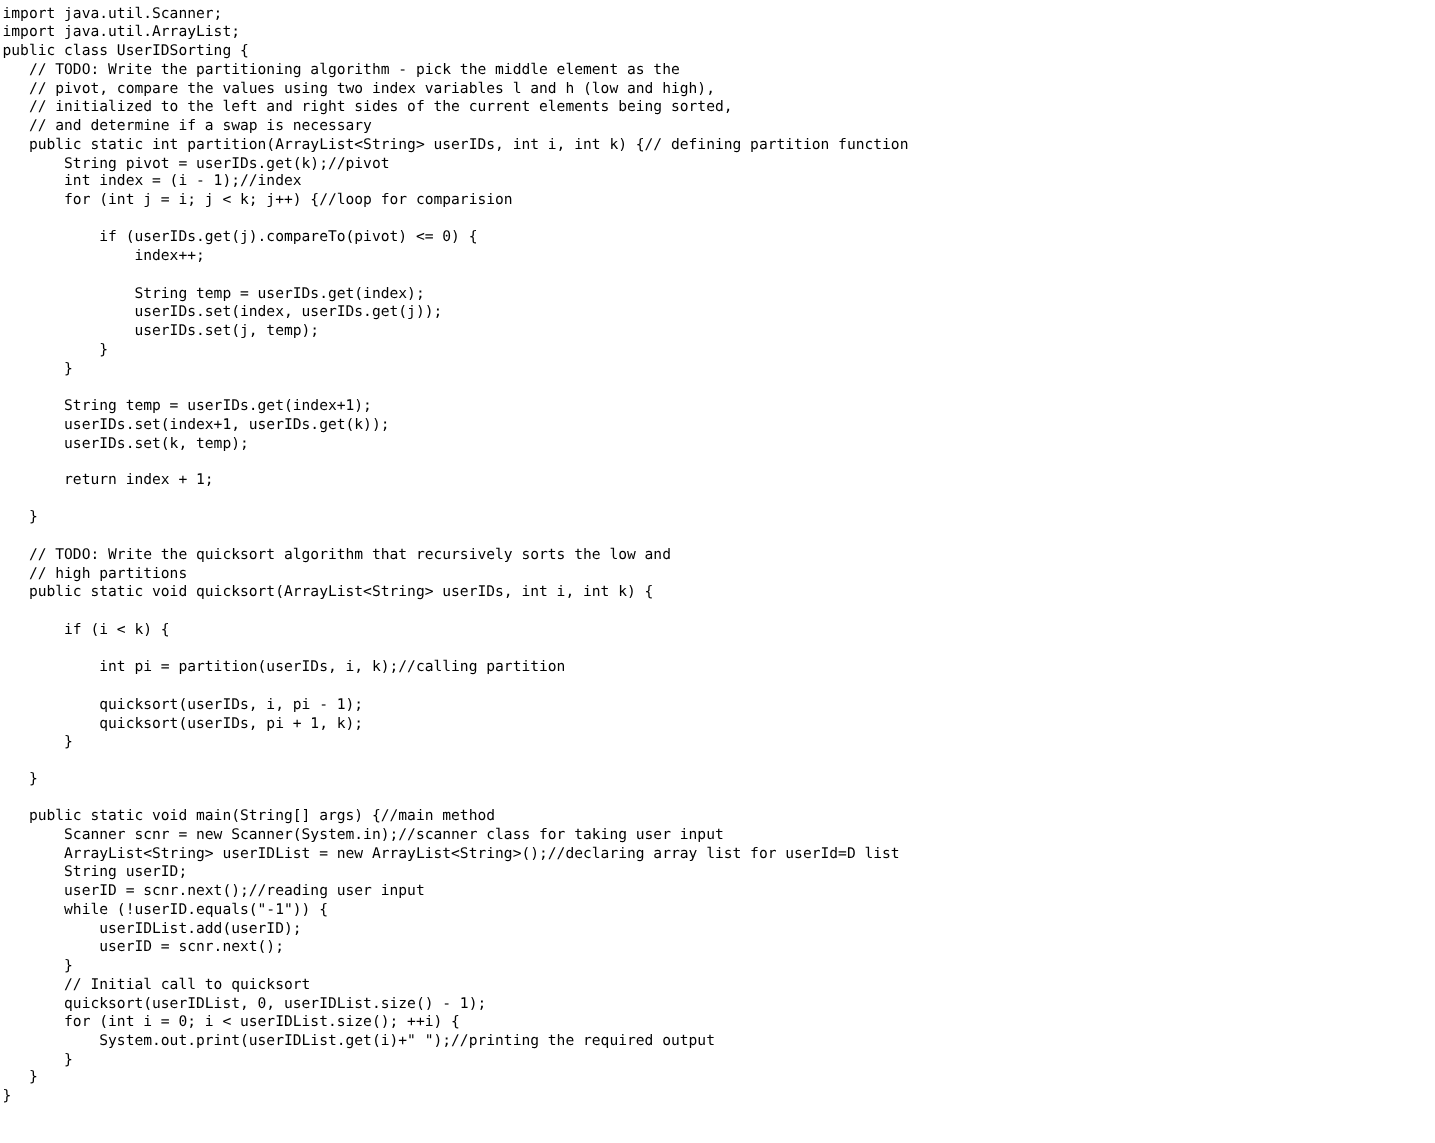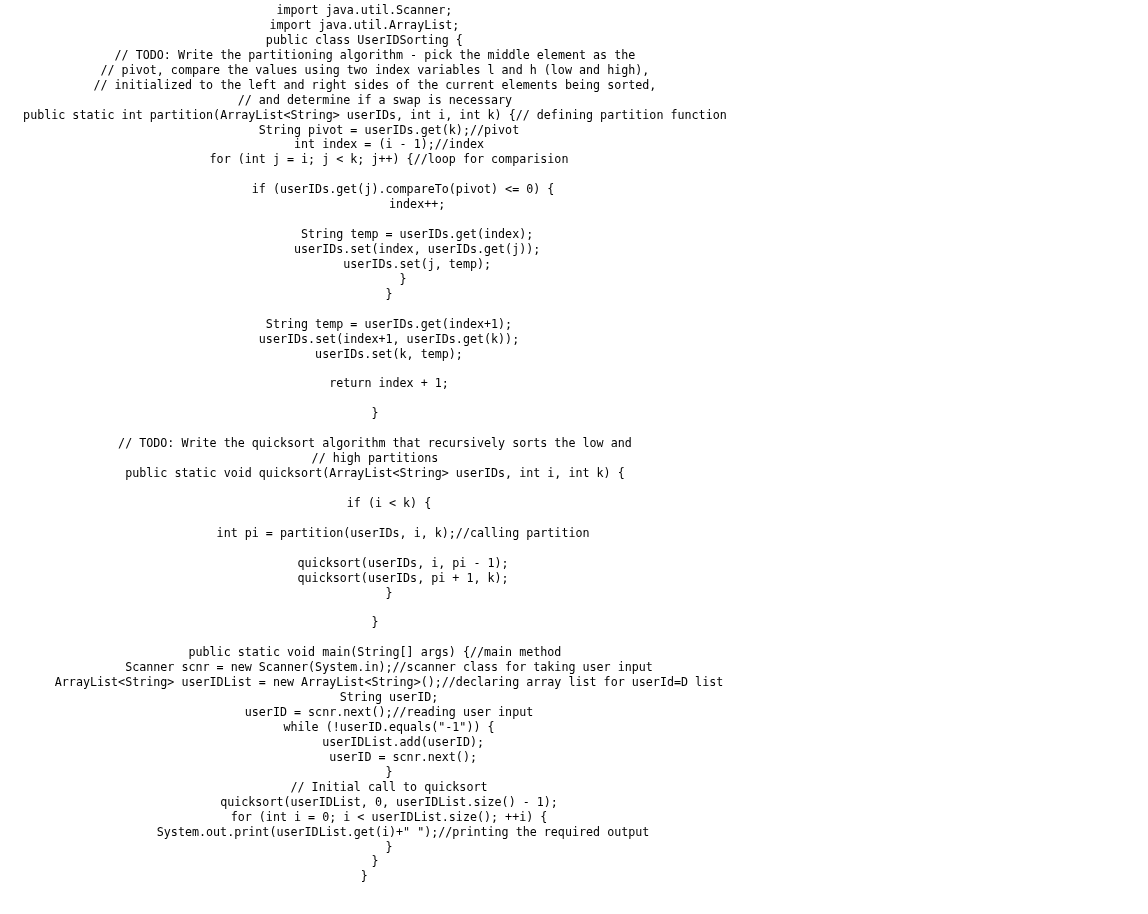--- a/index.html
+++ b/index.html
@@ -44,21 +44,20 @@
     white-space: pre;
     letter-spacing: 0px;
     tab-size: 4;
     font-weight: normal;
   }
   .code-line {
     display: block;
     height: 14.95px;
     white-space: pre;
     min-height: 14.95px;
-    text-align: center;
   }
 </style>
 </head>
 <body>
 
 <div id="top-strip" style="background: rgb(241, 241, 241);"></div>
 
 <div id="code-view" style="background: rgb(255, 255, 255);">
   <pre id="code-block" style="color: rgb(0, 0, 0);"><span class="code-line">import java.util.Scanner;</span><span class="code-line">import java.util.ArrayList;</span><span class="code-line">public class UserIDSorting {</span><span class="code-line">   // TODO: Write the partitioning algorithm - pick the middle element as the</span><span class="code-line">   // pivot, compare the values using two index variables l and h (low and high),</span><span class="code-line">   // initialized to the left and right sides of the current elements being sorted,</span><span class="code-line">   // and determine if a swap is necessary</span><span class="code-line">   public static int partition(ArrayList&lt;String&gt; userIDs, int i, int k) {// defining partition function</span><span class="code-line">       String pivot = userIDs.get(k);//pivot</span><span class="code-line">       int index = (i - 1);//index</span><span class="code-line">       for (int j = i; j &lt; k; j++) {//loop for comparision</span><span class="code-line">&nbsp;</span><span class="code-line">           if (userIDs.get(j).compareTo(pivot) &lt;= 0) {</span><span class="code-line">               index++;</span><span class="code-line">&nbsp;</span><span class="code-line">               String temp = userIDs.get(index);</span><span class="code-line">               userIDs.set(index, userIDs.get(j));</span><span class="code-line">               userIDs.set(j, temp);</span><span class="code-line">           }</span><span class="code-line">       }</span><span class="code-line">&nbsp;</span><span class="code-line">       String temp = userIDs.get(index+1);</span><span class="code-line">       userIDs.set(index+1, userIDs.get(k));</span><span class="code-line">       userIDs.set(k, temp);</span><span class="code-line">&nbsp;</span><span class="code-line">       return index + 1;</span><span class="code-line">&nbsp;</span><span class="code-line">   }</span><span class="code-line">&nbsp;</span><span class="code-line">   // TODO: Write the quicksort algorithm that recursively sorts the low and</span><span class="code-line">   // high partitions</span><span class="code-line">   public static void quicksort(ArrayList&lt;String&gt; userIDs, int i, int k) {</span><span class="code-line">&nbsp;</span><span class="code-line">       if (i &lt; k) {</span><span class="code-line">&nbsp;</span><span class="code-line">           int pi = partition(userIDs, i, k);//calling partition</span><span class="code-line">&nbsp;</span><span class="code-line">           quicksort(userIDs, i, pi - 1);</span><span class="code-line">           quicksort(userIDs, pi + 1, k);</span><span class="code-line">       }</span><span class="code-line">&nbsp;</span><span class="code-line">   }</span><span class="code-line">&nbsp;</span><span class="code-line">   public static void main(String[] args) {//main method</span><span class="code-line">       Scanner scnr = new Scanner(System.in);//scanner class for taking user input</span><span class="code-line">       ArrayList&lt;String&gt; userIDList = new ArrayList&lt;String&gt;();//declaring array list for userId=D list</span><span class="code-line">       String userID;</span><span class="code-line">       userID = scnr.next();//reading user input</span><span class="code-line">       while (!userID.equals("-1")) {</span><span class="code-line">           userIDList.add(userID);</span><span class="code-line">           userID = scnr.next();</span><span class="code-line">       }</span><span class="code-line">       // Initial call to quicksort</span><span class="code-line">       quicksort(userIDList, 0, userIDList.size() - 1);</span><span class="code-line">       for (int i = 0; i &lt; userIDList.size(); ++i) {</span><span class="code-line">           System.out.print(userIDList.get(i)+" ");//printing the required output</span><span class="code-line">       }</span><span class="code-line">   }</span><span class="code-line">}</span></pre>
 </div>

